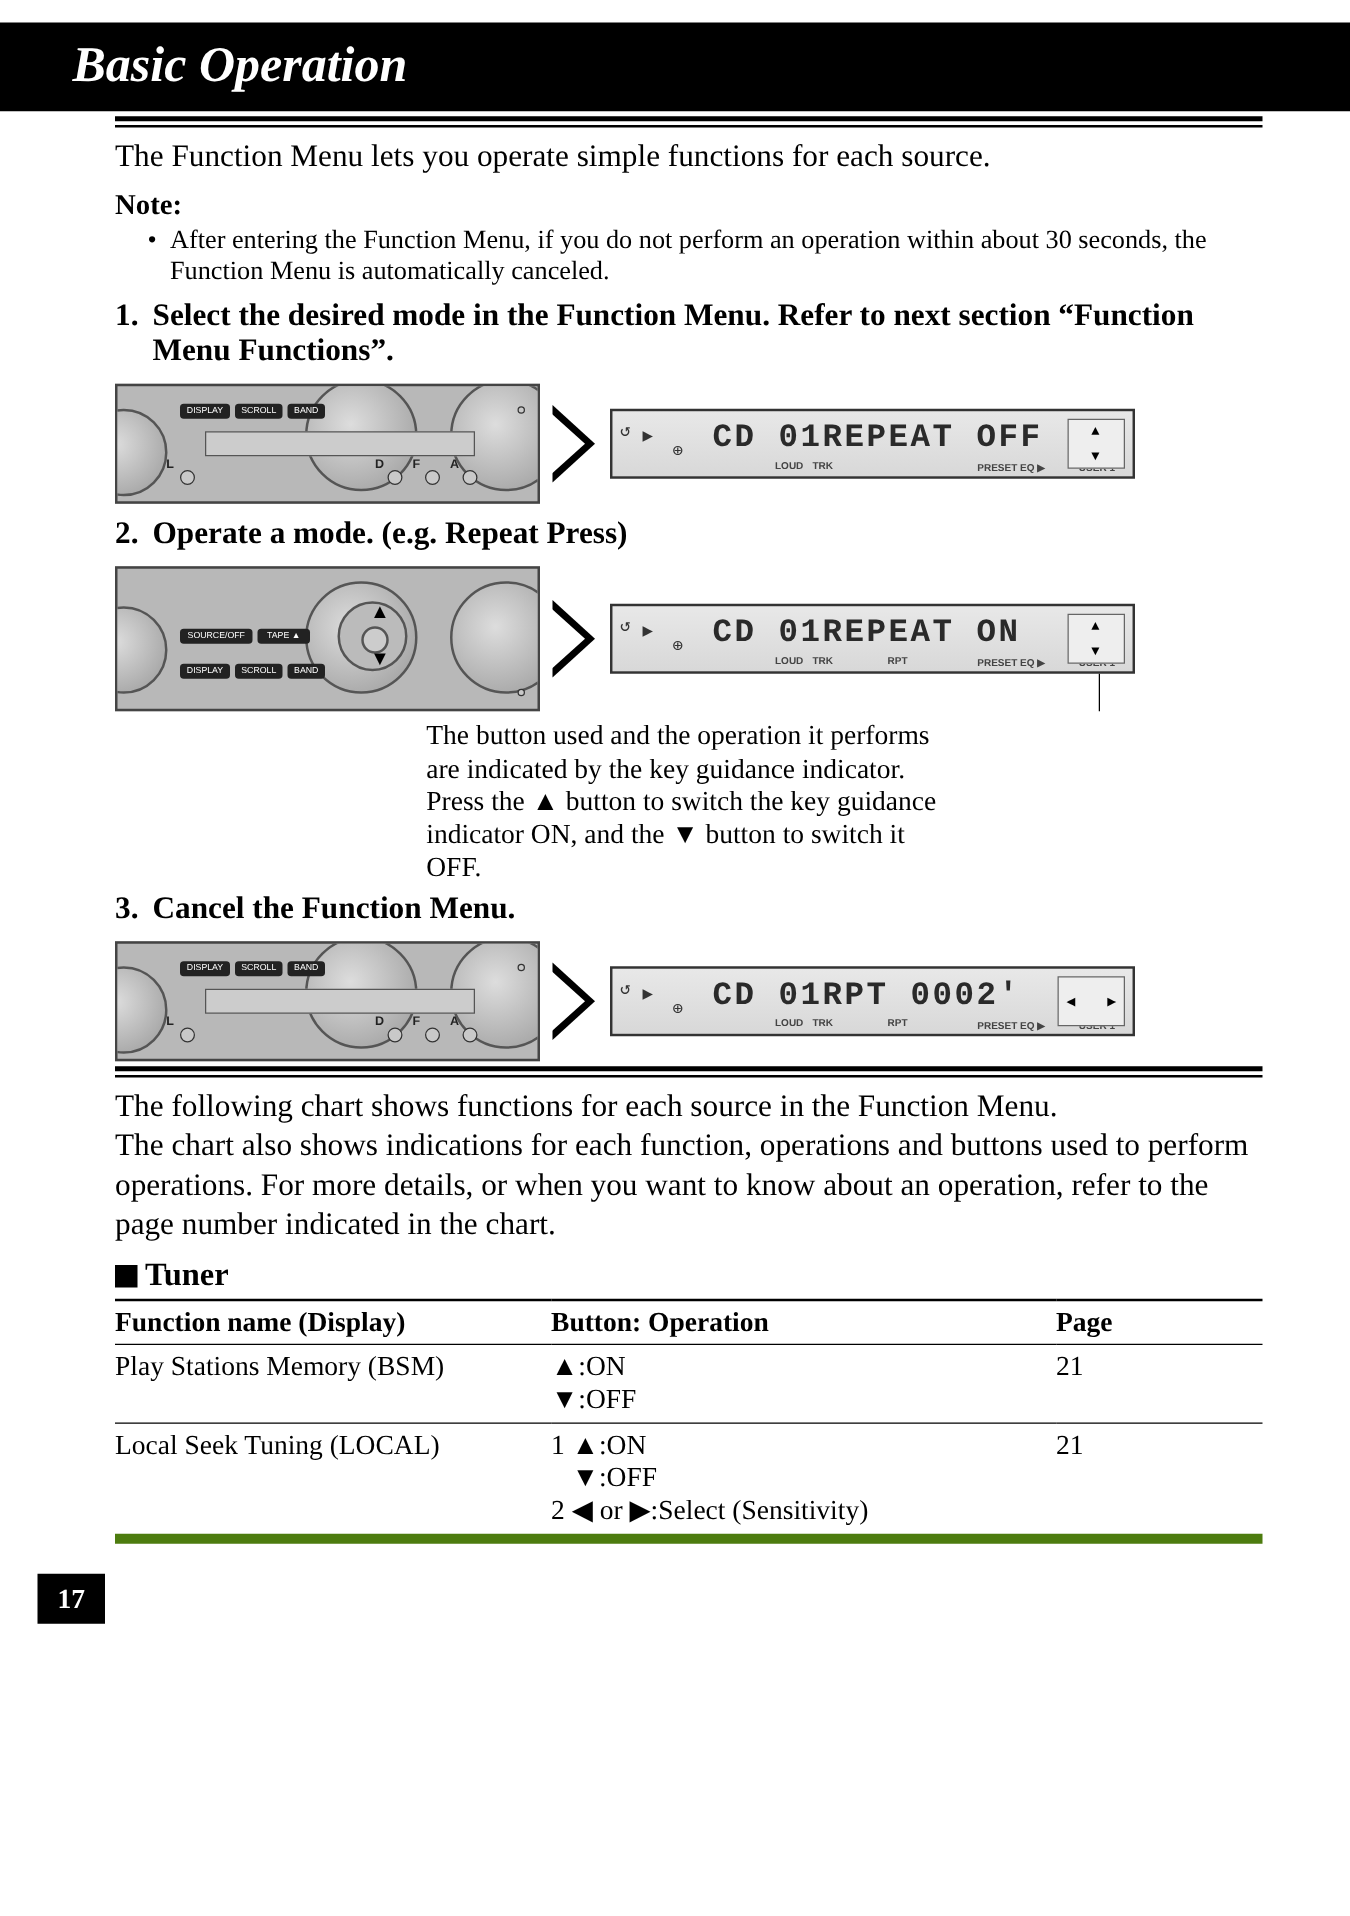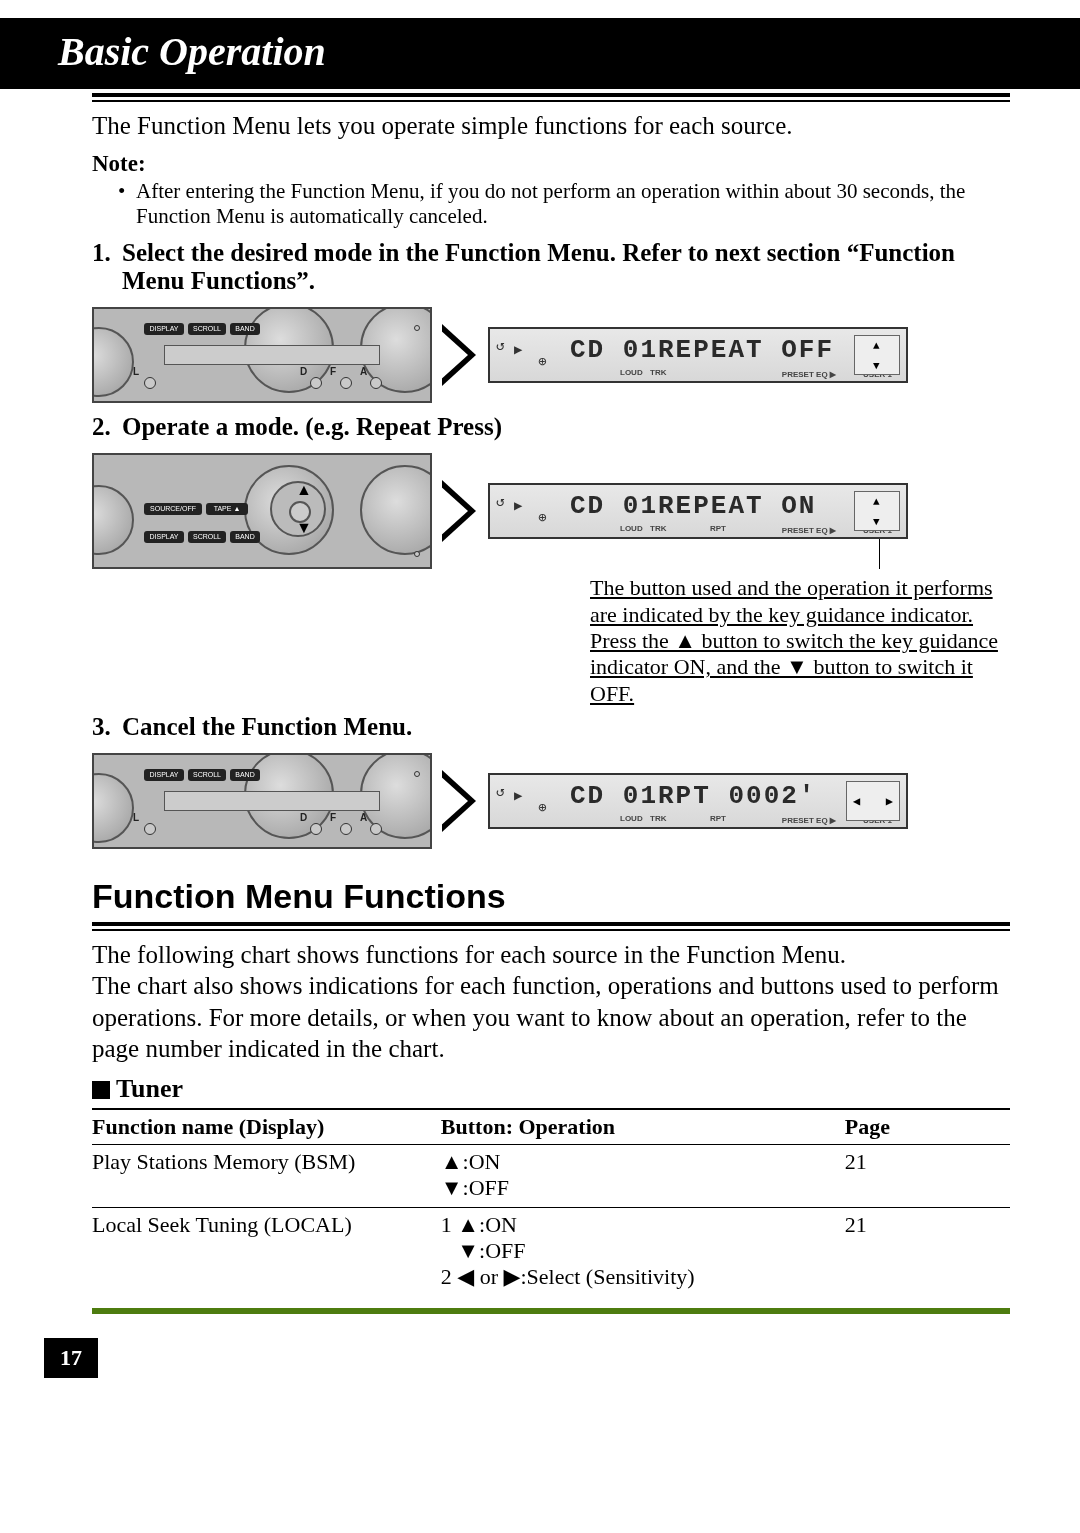--- a/index.html
+++ b/index.html
@@ -177,36 +177,36 @@
     border-top: 2px solid #000;
     border-bottom: 1px solid #000;
     padding: 4px 0;
     font-family: "Times New Roman", serif;
   }
   .tbl td {
     vertical-align: top;
     padding: 4px 0 2px 0;
   }
   .tbl tr.sep td { border-bottom: 1px solid #000; padding-bottom: 6px;}
-  .tbl-wrap { border-bottom: 6px solid #4d7c0f; padding-bottom:16px;}
+  .tbl-wrap { border-bottom: 8px solid #4d7c0f; padding-bottom:4px;}
 
   .page-num-badge {
     position: relative;
     width: 54px;
     height: 40px;
     background: #000;
     color: #fff;
     font-family: "Times New Roman", serif;
     font-size: 22px;
     font-weight: bold;
     display: flex;
     align-items: center;
     justify-content: center;
     margin-top: 24px;
-    margin-left: 44px;
+    margin-left: 30px;
   }
   .leader { position:absolute; background:#000; width:1px;}
 </style>
 </head>
 <body>
 
 <div class="black-bar">
   <h1>Basic Operation</h1>
 </div>
 
@@ -308,21 +308,21 @@
         <span class="small" style="right:14px; bottom:2px;">USER 1</span>
         <div class="box-r">
           <span class="tri-up">▲</span>
             <span class="tri-dn">▼</span>
         </div>
       </div>
       <div class="leader" style="right:28px; top:56px; height:30px;"></div>
     </div>
   </div>
 
-  <div style="display:flex; justify-content:flex-end; margin-top:6px;text-decoration:underline;">
+  <div style="display:flex; justify-content:center; margin-top:6px;">
     <div class="side-para">The button used and the operation it performs are indicated by the key guidance indicator. Press the ▲ button to switch the key guidance indicator ON, and the ▼ button to switch it OFF.</div>
   </div>
 
   <div class="step-row" style="margin-top:6px;">
     <span class="num">3.</span>
     <span class="txt">Cancel the Function Menu.</span>
   </div>
 
   <div class="fig-row">
     <div class="panel">
@@ -360,21 +360,20 @@
       <span class="small" style="left:220px; bottom:4px;">RPT</span>
       <span class="small" style="right:70px; bottom:2px;">PRESET EQ ▶</span>
       <span class="small" style="right:14px; bottom:2px;">USER 1</span>
       <div class="box-r" style="width:54px;">
         <span style="position:absolute; left:6px; top:12px; font-size:12px;">◀</span>
         <span style="position:absolute; right:6px; top:12px; font-size:12px;">▶</span>
       </div>
     </div>
   </div>
 
-  <div class="sec-title" style="margin-top:28px;">Function Menu Functions</div>
   <div class="rule-thick"></div>
   <div class="rule-thin"></div>
 
   <div class="body-text" style="white-space:pre-line;">The following chart shows functions for each source in the Function Menu.
 The chart also shows indications for each function, operations and buttons used to perform operations. For more details, or when you want to know about an operation, refer to the page number indicated in the chart.</div>
 
   <div class="tuner-head">
     <span class="sq"></span><span>Tuner</span>
   </div>
 

